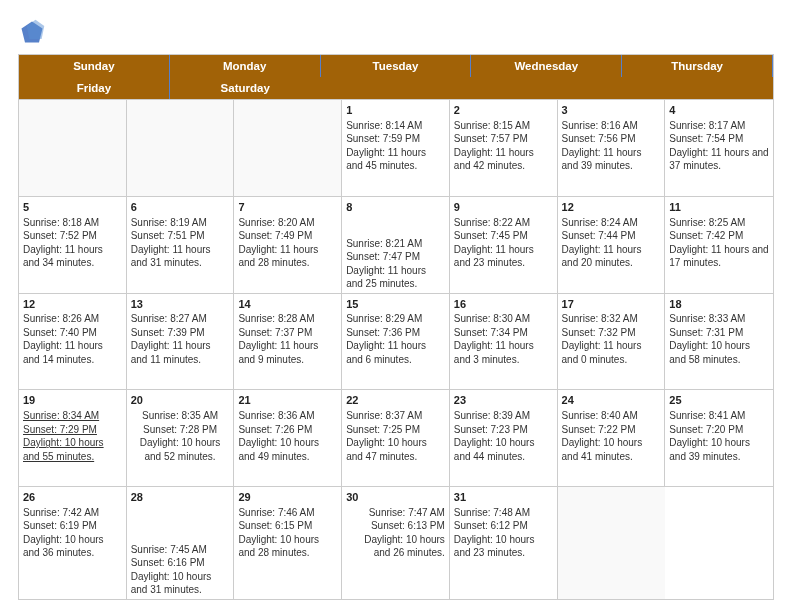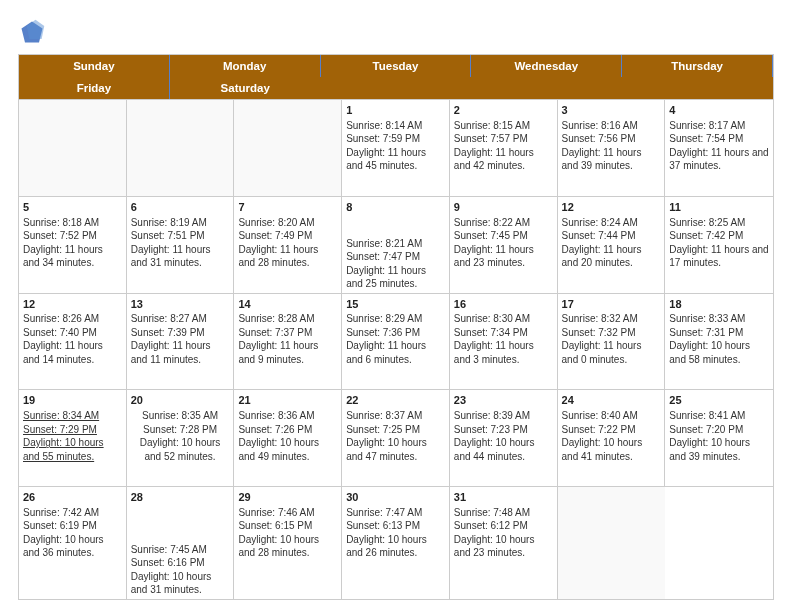--- a/index.html
+++ b/index.html
@@ -322,21 +322,21 @@
 Daylight: 10 hours and 31 minutes.</div>
           </div>
           <div class="cal-cell">
             <span class="day-number">29</span>
             <div class="cell-text" style="white-space: pre-line;">Sunrise: 7:46 AM
 Sunset: 6:15 PM
 Daylight: 10 hours and 28 minutes.</div>
           </div>
           <div class="cal-cell">
             <span class="day-number">30</span>
-            <div class="cell-text" style="white-space: pre-line;">Sunrise: 7:47 AM
+            <div class="cell-text" style="white-space: pre-line; text-align: right;">Sunrise: 7:47 AM
 Sunset: 6:13 PM
 Daylight: 10 hours and 26 minutes.</div>
           </div>
           <div class="cal-cell">
             <span class="day-number">31</span>
             <div class="cell-text" style="white-space: pre-line;">Sunrise: 7:48 AM
 Sunset: 6:12 PM
 Daylight: 10 hours and 23 minutes.</div>
           </div>
           <div class="cal-cell empty"></div>

